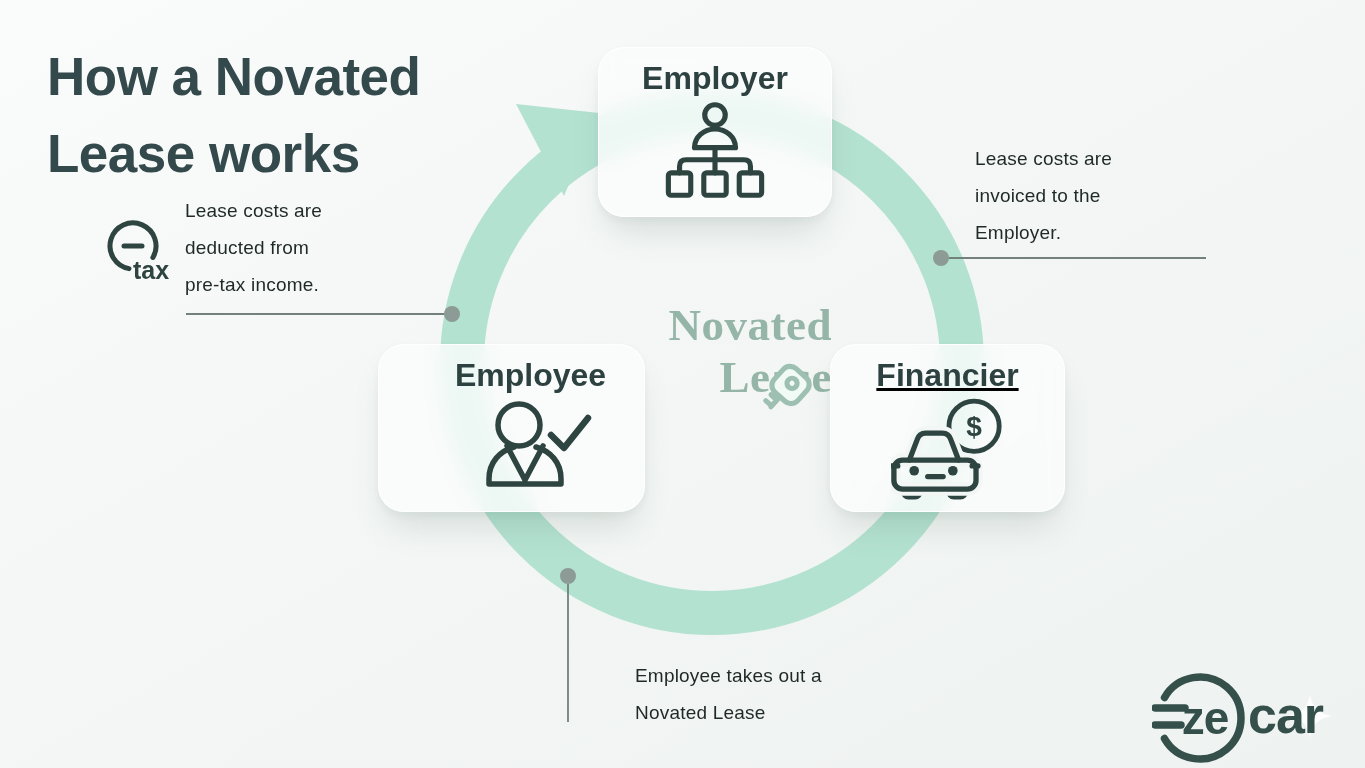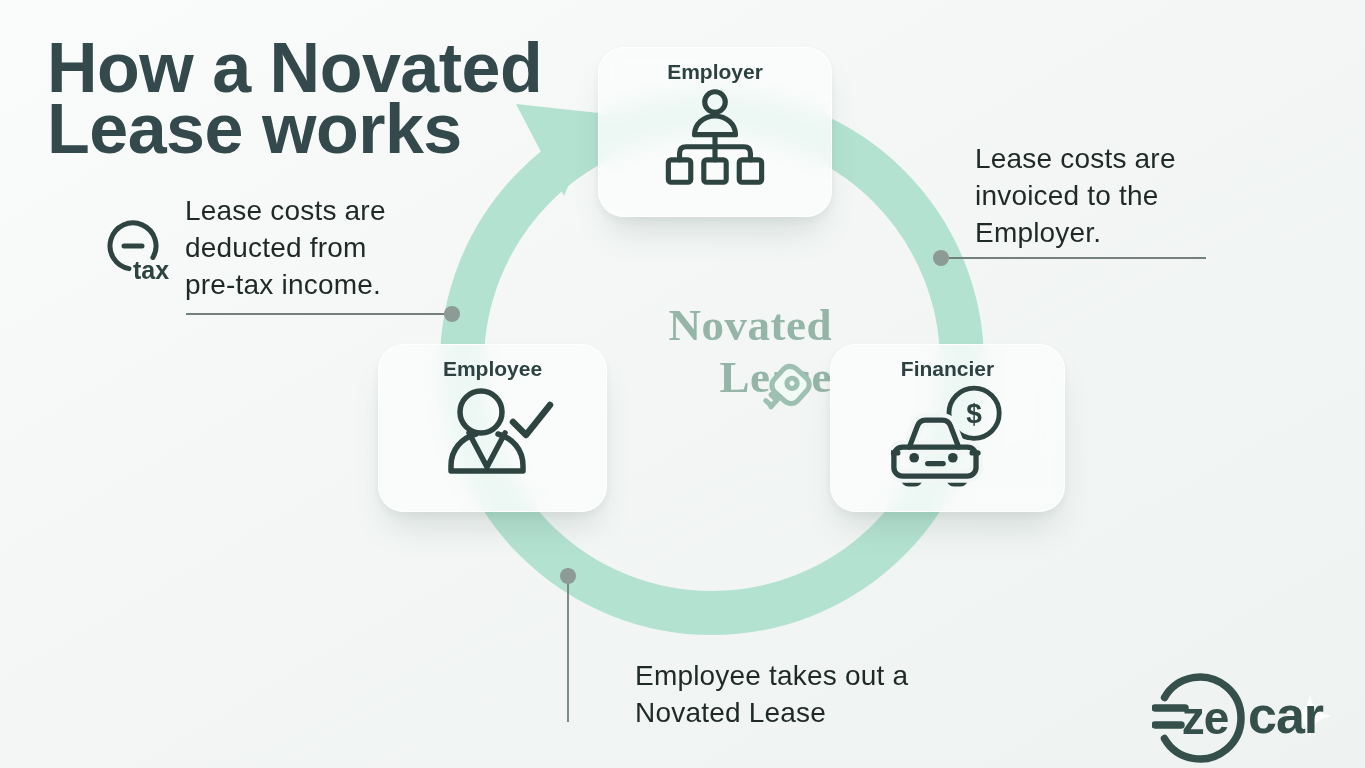--- a/index.html
+++ b/index.html
@@ -6,38 +6,38 @@
     --accent-mint:#b4e2d1; --ink-strong:#33494b; --ink-text:#1f2a27;
     --icon-stroke:#2e4440; --sage:#95b5a8; --sage-key:#9dc0b2;
     --line:#72817c; --dot:#8c9b95; --logo:#35504b; --card-bg:rgba(251,253,252,.8);
   }
   html,body{margin:0;padding:0;}
   body{font-family:"Liberation Sans",sans-serif;}
   .canvas{position:relative;width:1365px;height:768px;overflow:hidden;
     background:linear-gradient(150deg,#fafcfb 0%,#f4f7f6 40%,#eef2f0 100%);}
   .layer{position:absolute;left:0;top:0;width:1365px;height:768px;pointer-events:none;}
 
-  .page-title{position:absolute;left:47px;top:38px;font-size:70px;line-height:61px;
+  .page-title{position:absolute;left:47px;top:38px;font-size:53px;line-height:77px;
     font-weight:700;letter-spacing:-.5px;color:var(--ink-strong);white-space:pre-line;}
 
-  .annotation{position:absolute;font-size:28px;line-height:37px;letter-spacing:.2px;
+  .annotation{position:absolute;font-size:19px;line-height:37px;letter-spacing:.2px;
     color:var(--ink-text);white-space:pre-line;}
   .annotation.pretax{left:185px;top:192px;width:260px;}
   .annotation.invoice{left:975px;top:140px;width:250px;}
   .annotation.takeout{left:587px;top:657px;width:340px;margin-left:48px;}
 
   .card{position:absolute;border-radius:26px;background:var(--card-bg);
     -webkit-backdrop-filter:blur(10px) saturate(1.05);backdrop-filter:blur(10px) saturate(1.05);
     border:1px solid rgba(255,255,255,.9);
     box-shadow:0 22px 34px -10px rgba(70,100,90,.18),0 4px 10px rgba(70,100,90,.06);
     display:flex;flex-direction:column;align-items:center;}
-  .card .card-label{font-size:21px;font-weight:700;color:#2d4240;margin-top:12px;}
+  .card .card-label{font-size:32px;font-weight:700;color:#2d4240;margin-top:12px;}
   .card.employer{left:598px;top:47px;width:232px;height:168px;}
-  .card.employee{left:378px;top:344px;width:227px;height:166px;}
-  .card.financier{left:830px;top:344px;width:233px;height:166px;}
+  .card.employee{left:378px;top:344px;width:227px;height:166px;padding-left:38px;}
+  .card.financier{left:830px;top:344px;width:233px;height:166px;text-decoration:underline;}
   .card svg{margin-top:4px;}
 
   .node-icon{stroke:var(--icon-stroke);stroke-width:5.5;fill:none;
     stroke-linecap:round;stroke-linejoin:round;}
   .halo{stroke:#f2f6f4;stroke-width:14;fill:none;stroke-linecap:round;stroke-linejoin:round;}
   .icon-fill{fill:var(--icon-stroke);stroke:none;}
   .icon-text{font-family:"Liberation Sans",sans-serif;font-weight:700;fill:var(--icon-stroke);}
 
   .center-label{position:absolute;left:592px;top:299px;width:240px;text-align:right;
     font-family:"Liberation Serif",serif;font-weight:700;font-size:45px;line-height:52px;

